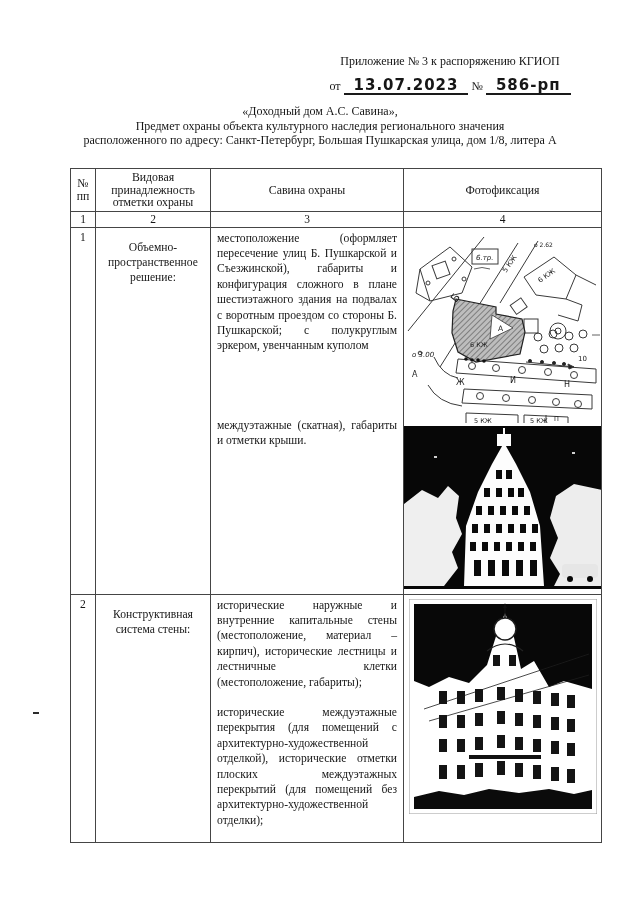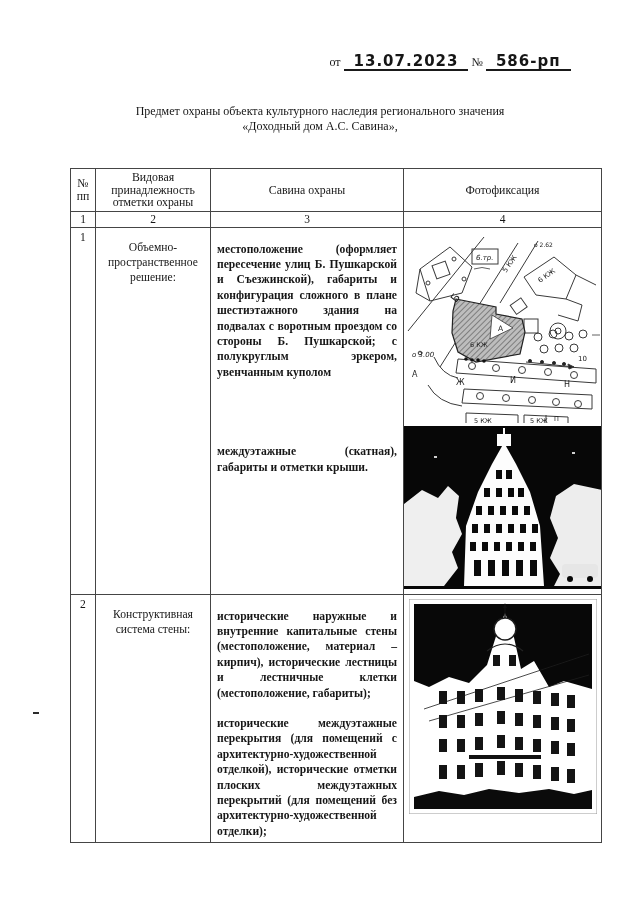--- a/index.html
+++ b/index.html
@@ -5,21 +5,21 @@
   html,body{margin:0;padding:0;}
   body{
     width:640px;height:905px;position:relative;background:#ffffff;
     font-family:"Liberation Serif", serif;color:#161616;
     -webkit-font-smoothing:antialiased;
   }
   .annex{
     position:absolute;top:54px;right:32px;width:316px;text-align:center;
     font-size:12px;line-height:15px;
   }
-  .annex-line2{margin-top:0;white-space:nowrap;}
+  .annex-line2{margin-top:9px;white-space:nowrap;}
   .hand{
     font-family:"DejaVu Sans",sans-serif;font-weight:700;font-size:15px;
     letter-spacing:1px;padding:0 10px;border-bottom:2px solid #1a1a1a;
     display:inline-block;line-height:15px;
   }
   .title{
     position:absolute;top:104px;left:0;width:640px;text-align:center;
     font-size:12px;line-height:14.5px;
   }
   .doc-table{
@@ -33,48 +33,50 @@
   }
   tr.head td{
     text-align:center;vertical-align:middle;font-size:11.8px;line-height:12.5px;
     padding:2px 3px;
   }
   tr.nums td{
     text-align:center;padding:0;font-size:11.5px;line-height:14px;height:15px;
   }
   td.num-cell{text-align:center;padding-top:2px;}
   td.cat-cell{text-align:center;padding-top:12px;line-height:15px;}
-  td.subj-cell{text-align:justify;padding:14px 6px 0 6px;font-weight:bold;}
+  td.subj-cell{text-align:justify;padding:3px 6px 0 6px;}
   td.subj-cell p{margin:0;}
   p.gap-lg{margin-top:64px !important;}
   p.gap-sm{margin-top:15px !important;}
   td.photo-cell{padding:0;}
   .svgimg{display:block;margin:0 auto;}
   .dash{
     position:absolute;left:33px;top:712px;width:6px;height:2px;background:#2b2b2b;
   }
   svg text{font-family:"DejaVu Sans",sans-serif;fill:#222;}
 </style>
 </head>
 <body>
 
 <div>
 
   <div class="annex">
+    <div>Приложение № 3 к распоряжению КГИОП</div>
     <div class="annex-line2">
       <span>от</span>
       <span class="hand">13.07.2023</span>
       <span>№</span>
       <span class="hand">586-рп</span>
     </div>
   </div>
 
   <div class="title">
+    <div>«Доходный дом А.С. Савина»,</div>
     <div>Предмет охраны объекта культурного наследия регионального значения</div>
-    <div>«Доходный дом А.С. Савина»,</div>
+    <div>расположенного по адресу: Санкт-Петербург, Большая Пушкарская улица, дом 1/8, литера А</div>
   </div>
 
   <table class="doc-table">
     <colgroup>
       <col style="width:25px">
         <col style="width:115px">
         <col style="width:193px">
         <col style="width:198px">
     </colgroup>
     <tbody>

